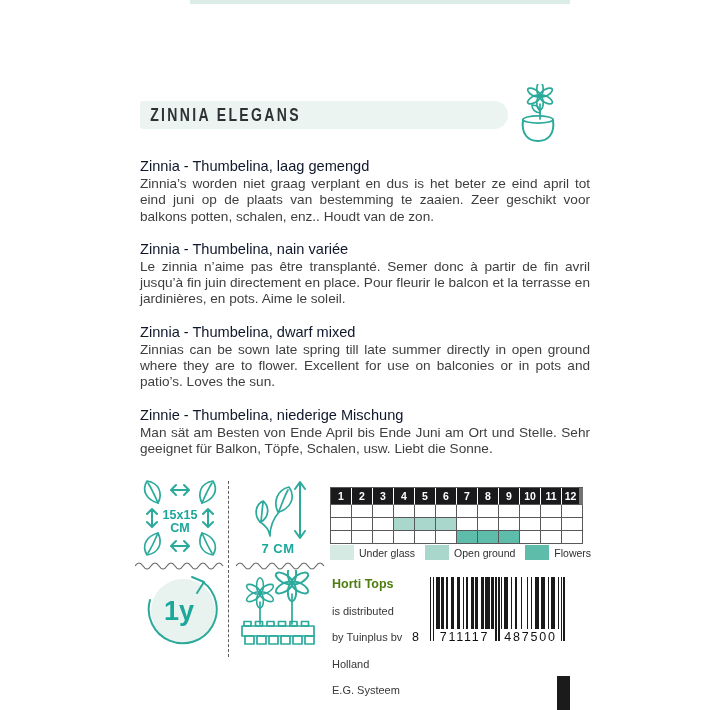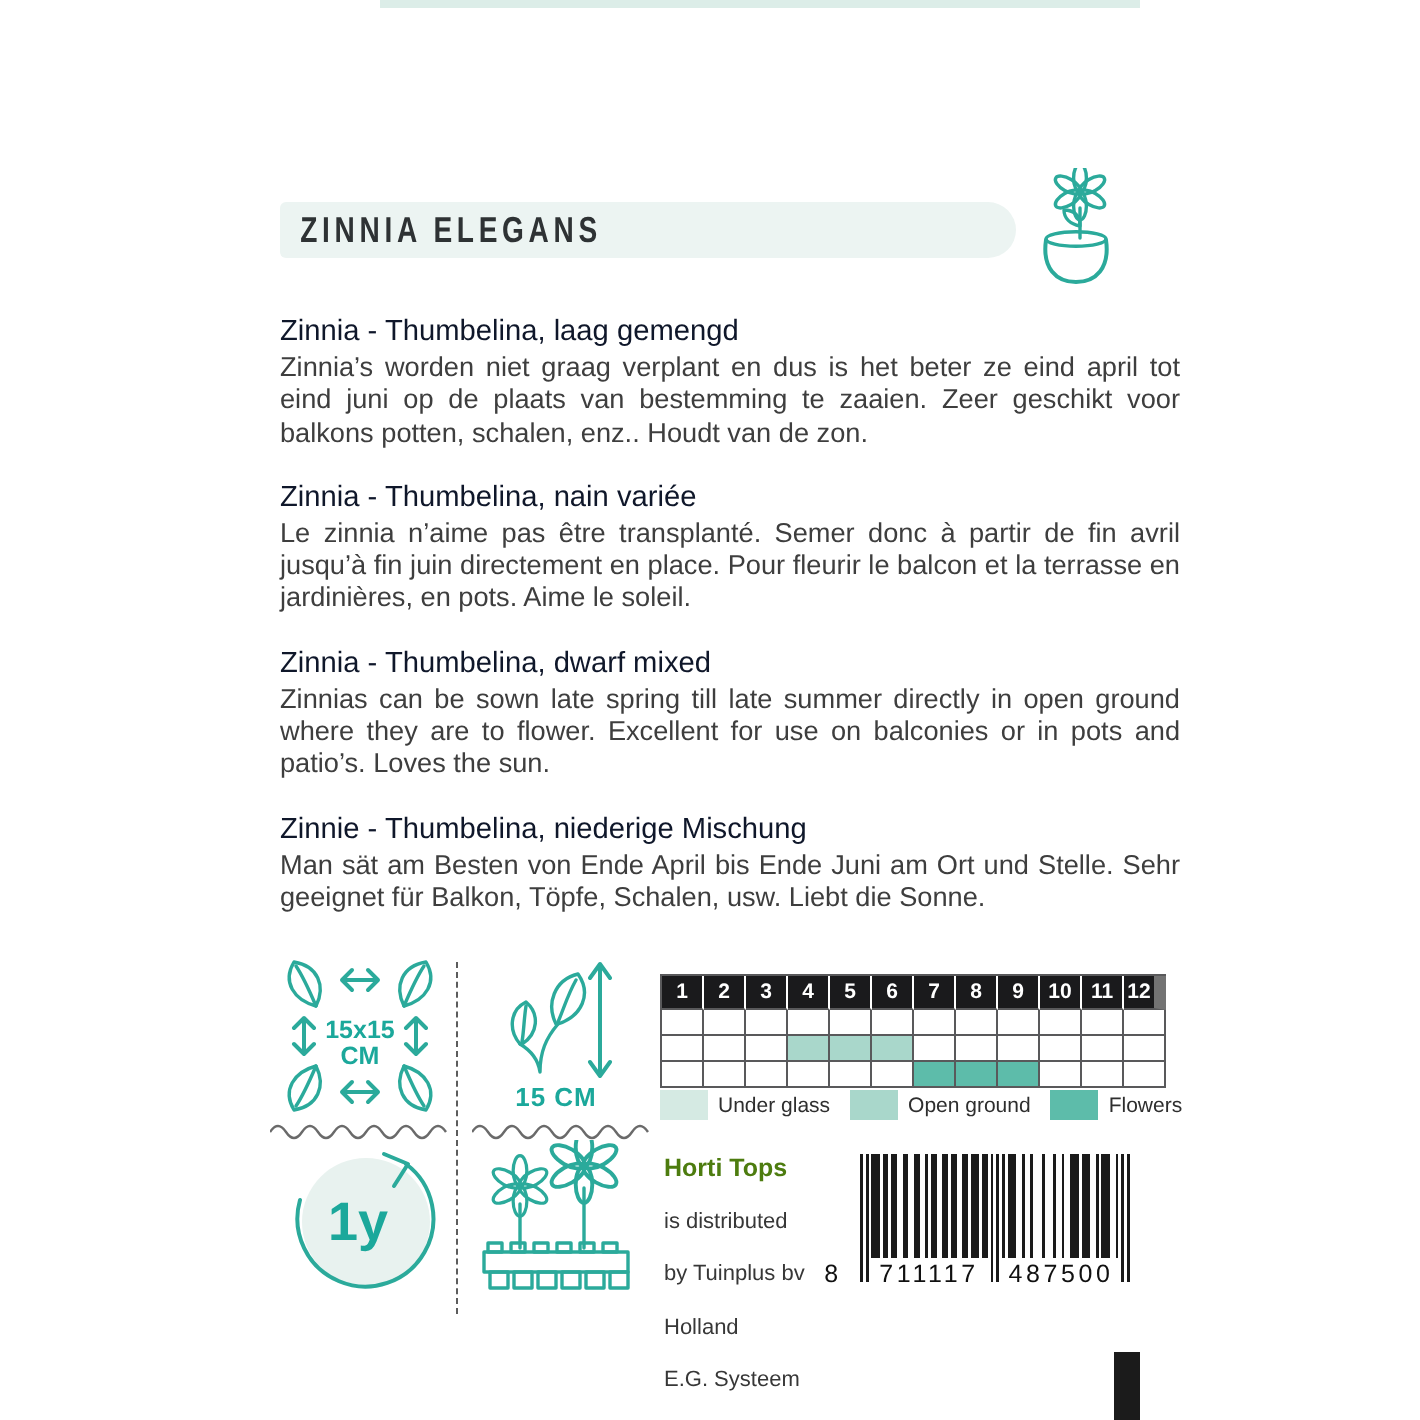--- a/index.html
+++ b/index.html
@@ -29,21 +29,21 @@
   .squiggle { position:absolute; top:84px; }
   #sqL { left:0; } #sqR { left:101px; }
   .icon-caption { font-size:13px; font-weight:700; color:#1ba89b; letter-spacing:0.5px; margin-top:1px; }
 
   .calendar { position:absolute; left:330px; top:487px; display:grid;
               grid-template-columns:repeat(12,21px); grid-template-rows:17px 13px 13px 13px;
               border-left:1px solid #59595b; border-top:1px solid #59595b; }
   .cal-head { background:#1a1a1c; color:#fff; font-size:10.5px; font-weight:700;
               display:flex; align-items:center; justify-content:center;
               border-right:1px solid #ffffff; border-bottom:1px solid #59595b; }
-  .cal-head.last { border-right:6px solid #737373; }
+  .cal-head.last { border-right:4px solid #737373; }
   .cal-cell { border-right:1px solid #59595b; border-bottom:1px solid #59595b; background:#fff; }
 
   .legend { position:absolute; left:330px; top:545px; display:flex; align-items:center; }
   .leg-item { display:flex; align-items:center; margin-right:8px; }
   .leg-swatch { width:24px; height:15px; margin-right:5px; }
   .leg-label { font-size:10.5px; color:#2e2e2e; margin-right:2px; }
 
   .dist { position:absolute; left:332px; top:577px; }
   .dist-name { font-size:12.5px; font-weight:700; color:#4d7c0f; margin-bottom:3px; }
   .dist-line { font-size:11px; line-height:12.3px; color:#373737;margin-top:14px; }
@@ -135,21 +135,21 @@
 
     <div class="quad" id="quadB">
       <svg width="60" height="62" viewBox="0 0 60 62">
         <path class="tl-thin" d="M30 34 C25 24 29 12 41 9 C48 19 43 30 31 34 Z"></path>
         <path class="tl-thin" d="M31 33 C34 26 36 19 40 12"></path>
         <path class="tl-thin" d="M12 44 C6 37 7 27 15 23 C22 29 21 39 13 44 Z"></path>
         <path class="tl-thin" d="M13 43 C14 37 14 31 15 25"></path>
         <path class="tl-thin" d="M22 58 C22 48 25 41 31 34 M22 58 C21 51 17 47 12 44"></path>
         <path class="tl" d="M52 5 V59 M47 11 L52 4 L57 11 M47 53 L52 60 L57 53"></path>
       </svg>
-      <div class="icon-caption">15 CM</div>
+      <div class="icon-caption">7 CM</div>
     </div>
 
     <div class="quad" id="quadC">
       <svg width="78" height="76" viewBox="0 0 78 76">
         <circle cx="42" cy="41" r="32" fill="#e8f2ef"></circle>
         <path class="tl" d="M9 30 A 34 34 0 1 0 62 12"></path>
         <path class="tl" d="M51 7 L63 12 L56 23"></path>
         <text class="teal" x="38" y="50" font-size="27" text-anchor="middle">1y</text>
       </svg>
     </div>

